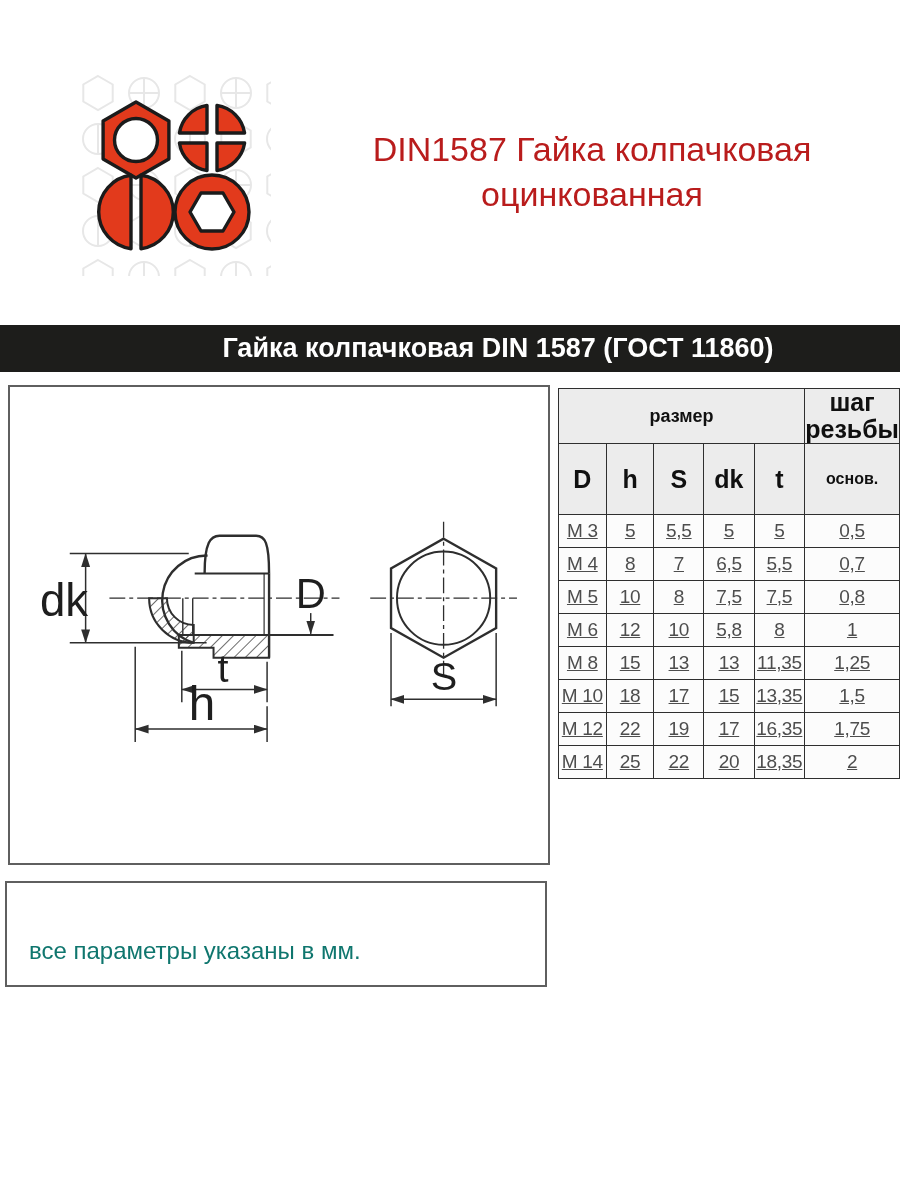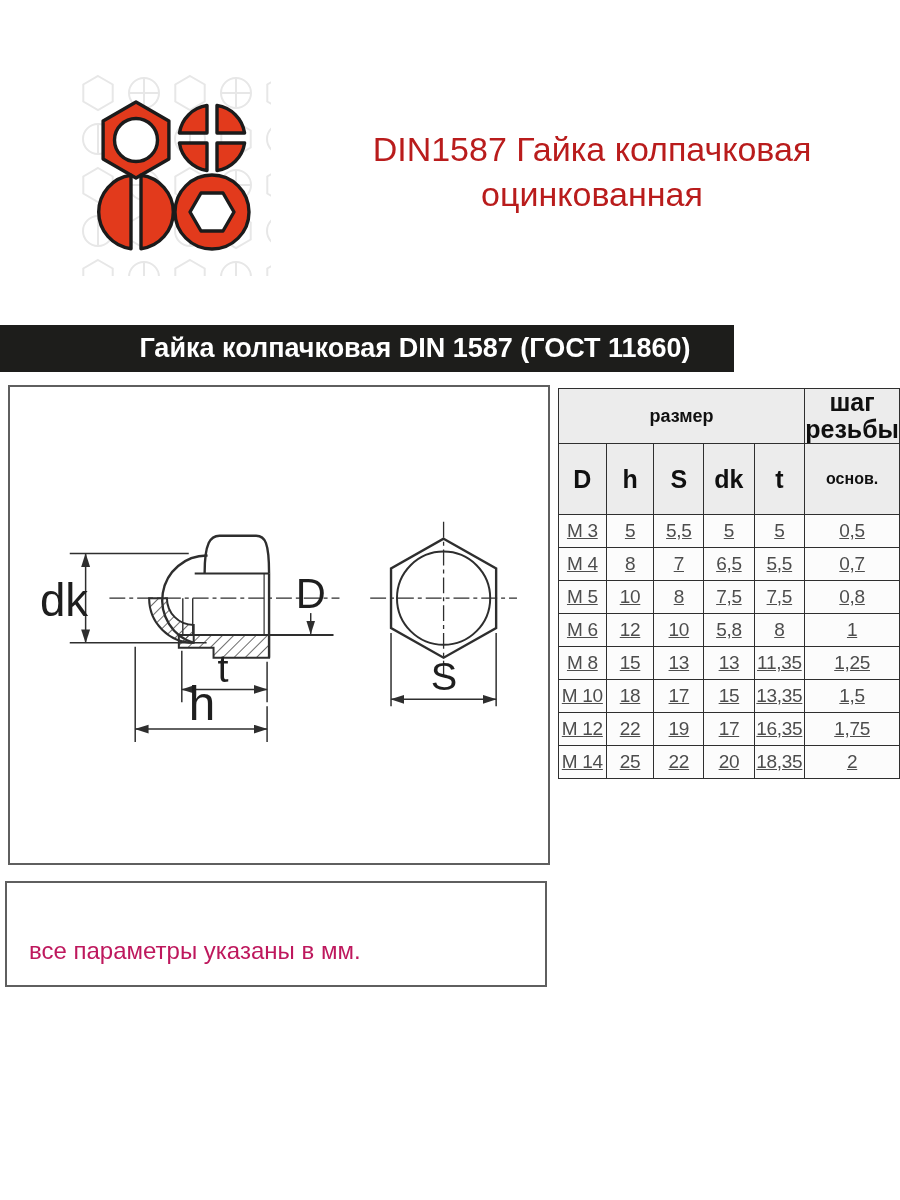--- a/index.html
+++ b/index.html
@@ -12,21 +12,21 @@
   .red{fill:var(--accent);stroke:#1b1b1b;stroke-width:3.4;stroke-linejoin:round;}
   .hole{fill:#ffffff;stroke:#1b1b1b;stroke-width:3.4;stroke-linejoin:round;}
   .pat{stroke:#e7e7e7;fill:none;stroke-width:2;}
   
   .title{
     position:absolute;left:318px;top:127px;width:548px;text-align:center;
     font-size:34px;line-height:1.33;color:#b91c1c;font-weight:400;
   }
   
   .banner{
-    position:absolute;left:0;top:325px;width:734px;height:47px;
+    position:absolute;left:0;top:325px;width:900px;height:47px;
     background:var(--banner-bg);color:#ffffff;font-weight:bold;font-size:27px;
     line-height:47px;text-align:center;padding-left:96px;box-sizing:border-box;
   }
   
   .draw-box{
     position:absolute;left:8px;top:385px;width:538px;height:476px;
     border:2px solid #5f5f5f;background:#ffffff;
   }
   .dim-label{font-family:"Liberation Sans",sans-serif;fill:#1e1e1e;}
   
@@ -41,21 +41,21 @@
   .spec .ch th{height:70px;font-size:25px;font-weight:bold;}
   .spec .ch th:last-child{font-size:16px;}
   .spec td{height:32px;font-size:19px;color:#4d4d4d;letter-spacing:-0.3px;background:#fcfcfc;text-decoration:underline;}
   .spec col.c1{width:50px}.spec col.c2{width:50px}.spec col.c3{width:52px}
   .spec col.c4{width:52px}.spec col.c5{width:51px}.spec col.c6{width:82px}
   
   .note-box{
     position:absolute;left:5px;top:881px;width:538px;height:102px;
     border:2px solid #5f5f5f;background:#ffffff;
   }
-  .note-text{position:absolute;left:22px;bottom:20px;font-size:24px;color:#be185d;}
+  .note-text{position:absolute;left:22px;bottom:20px;font-size:24px;color:#0f766e;}
 </style>
 </head>
 <body style="--accent: #e23a1c; --banner-bg: #1d1d1b; --th-bg: #ececec;">
 
 <svg class="logo" viewBox="0 0 196 206">
   <defs>
     <pattern id="logopat" patternUnits="userSpaceOnUse" width="92" height="92">
       <polygon class="pat" points="23,6 37.7,14.5 37.7,31.5 23,40 8.3,31.5 8.3,14.5"></polygon>
       <circle class="pat" cx="69" cy="23" r="15"></circle>
       <line class="pat" x1="69" y1="8" x2="69" y2="38"></line>

